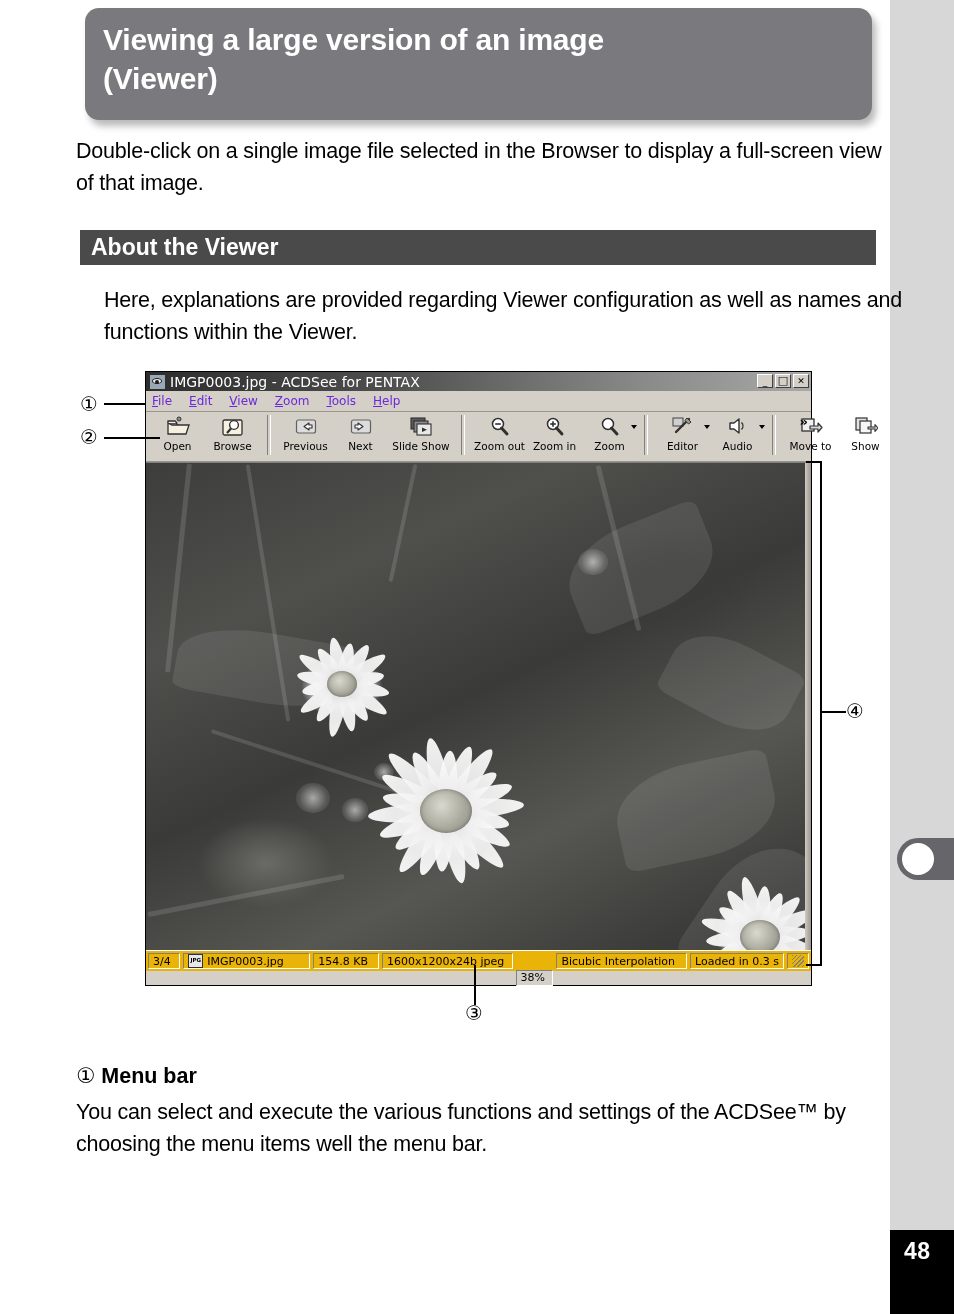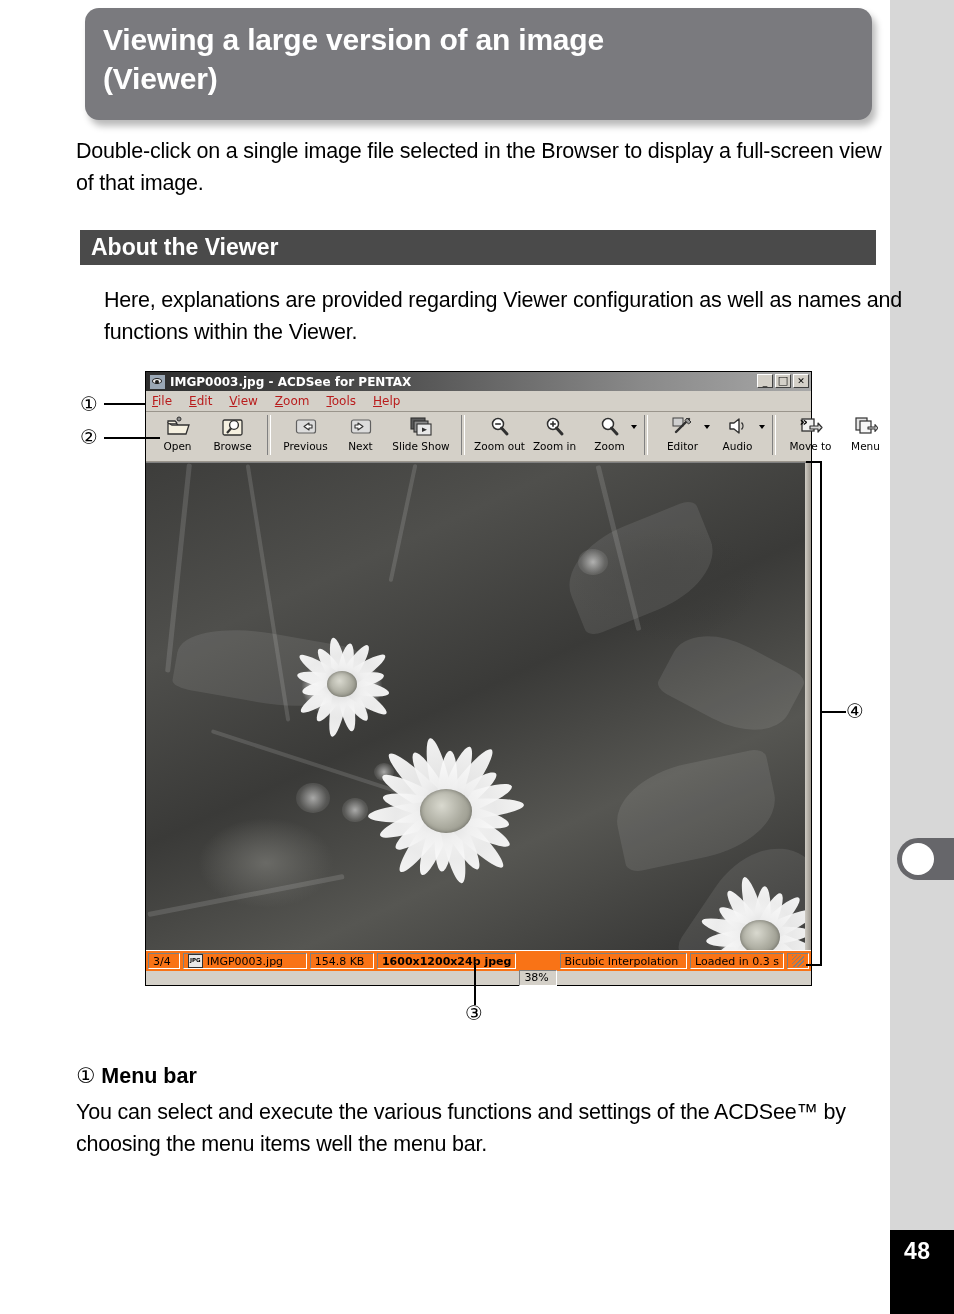--- a/index.html
+++ b/index.html
@@ -135,22 +135,22 @@
   .tb-icon::after {
     content: "";
     position: absolute;
     left: 5px; top: 5px;
     width: 4px; height: 4px;
     border-radius: 50%;
     background: #1c1c1c;
   }
   .tb-title {
     color: #ffffff;
-    font-size: 12px;
-    font-weight: bold;
+    font-size: 14px;
+    font-weight: normal;
     white-space: nowrap;
   }
   .tb-buttons {
     position: absolute;
     right: 2px; top: 2px;
     display: flex;
     gap: 2px;
   }
   .tb-btn {
     width: 16px; height: 14px;
@@ -177,21 +177,21 @@
   .menubar {
     height: 20px;
     background: #d4d0c8;
     display: flex;
     align-items: center;
     padding-left: 6px;
     border-bottom: 1px solid #9a958c;
   }
   .menu-item {
     font-size: 12px;
-    color: #b91c1c;
+    color: #6d28d9;
     margin-right: 17px;
     white-space: nowrap;
   }
   .menu-item u { text-decoration: underline; }
 
   
   .toolbar {
     height: 46px;
     background: #d4d0c8;
     display: flex;
@@ -303,21 +303,21 @@
     position: absolute;
     right: 0; top: 0; bottom: 0;
     width: 6px;
     background: linear-gradient(to right, #cfcbc3, #9a958c);
     z-index: 9;
   }
 
   
   .statusbar {
     height: 20px;
-    background: #f97316;
+    background: #eab308;
     display: flex;
     align-items: center;
     padding: 0 2px;
     border-top: 1px solid #ffffff;
     gap: 3px;
   }
   .sb-cell {
     height: 16px;
     border: 1px solid;
     border-color: #808080 #ffffff #ffffff #808080;
@@ -553,21 +553,21 @@
         <div class="lbl">Move to</div>
       </div>
       <div class="tbtn">
         <div class="glyph">
           <svg width="24" height="22" viewBox="0 0 24 22">
             <rect x="2" y="2" width="11" height="12" fill="#e4e4e4" stroke="#303030" stroke-width="1.2"></rect>
             <rect x="6" y="5" width="11" height="12" fill="#f6f6f6" stroke="#303030" stroke-width="1.2"></rect>
             <path d="M14 11 L21 11 L21 8.5 L24 12 L21 15.5 L21 13 L14 13 Z" fill="#d0d0d0" stroke="#303030" stroke-width="1.1" stroke-linejoin="round"></path>
           </svg>
         </div>
-        <div class="lbl">Menu</div>
+        <div class="lbl">Show</div>
       </div>
       <div class="chevrons">»</div>
   </div>
 
   <div class="viewport">
     <div class="photo">
 
       <div class="stem" style="left:30px;  top:0;    width:5px;  height:210px; transform:rotate(6deg);"></div>
       <div class="stem" style="left:120px; top:0;    width:4px;  height:260px; transform:rotate(-9deg);"></div>
       <div class="stem" style="left:255px; top:0;    width:4px;  height:120px; transform:rotate(12deg);"></div>
@@ -655,21 +655,21 @@
     <div class="view-rightedge"></div>
   </div>
 
   <div class="statusbar">
     <div class="sb-cell" style="width:34px;">3/4</div>
     <div class="sb-cell" style="width:136px;">
       <span class="sb-fileicon">JPG</span>
       <span>IMGP0003.jpg</span>
     </div>
     <div class="sb-cell" style="width:70px;">154.8 KB</div>
-    <div class="sb-cell" style="width:140px;font-weight:bold;">1600x1200x24b jpeg</div>
+    <div class="sb-cell" style="width:140px;">1600x1200x24b jpeg</div>
     <div class="sb-cell" style="width:40px;margin-top:33px;">38%</div>
     <div class="sb-cell" style="width:140px;">Bicubic Interpolation</div>
     <div class="sb-cell" style="width:98px;">Loaded in 0.3 s</div>
     <div class="sb-cell grow">
       <span class="sb-grip"></span>
     </div>
   </div>
 </div>
 
 <div class="callout-num" style="left:80px; top:394px;">①</div>

